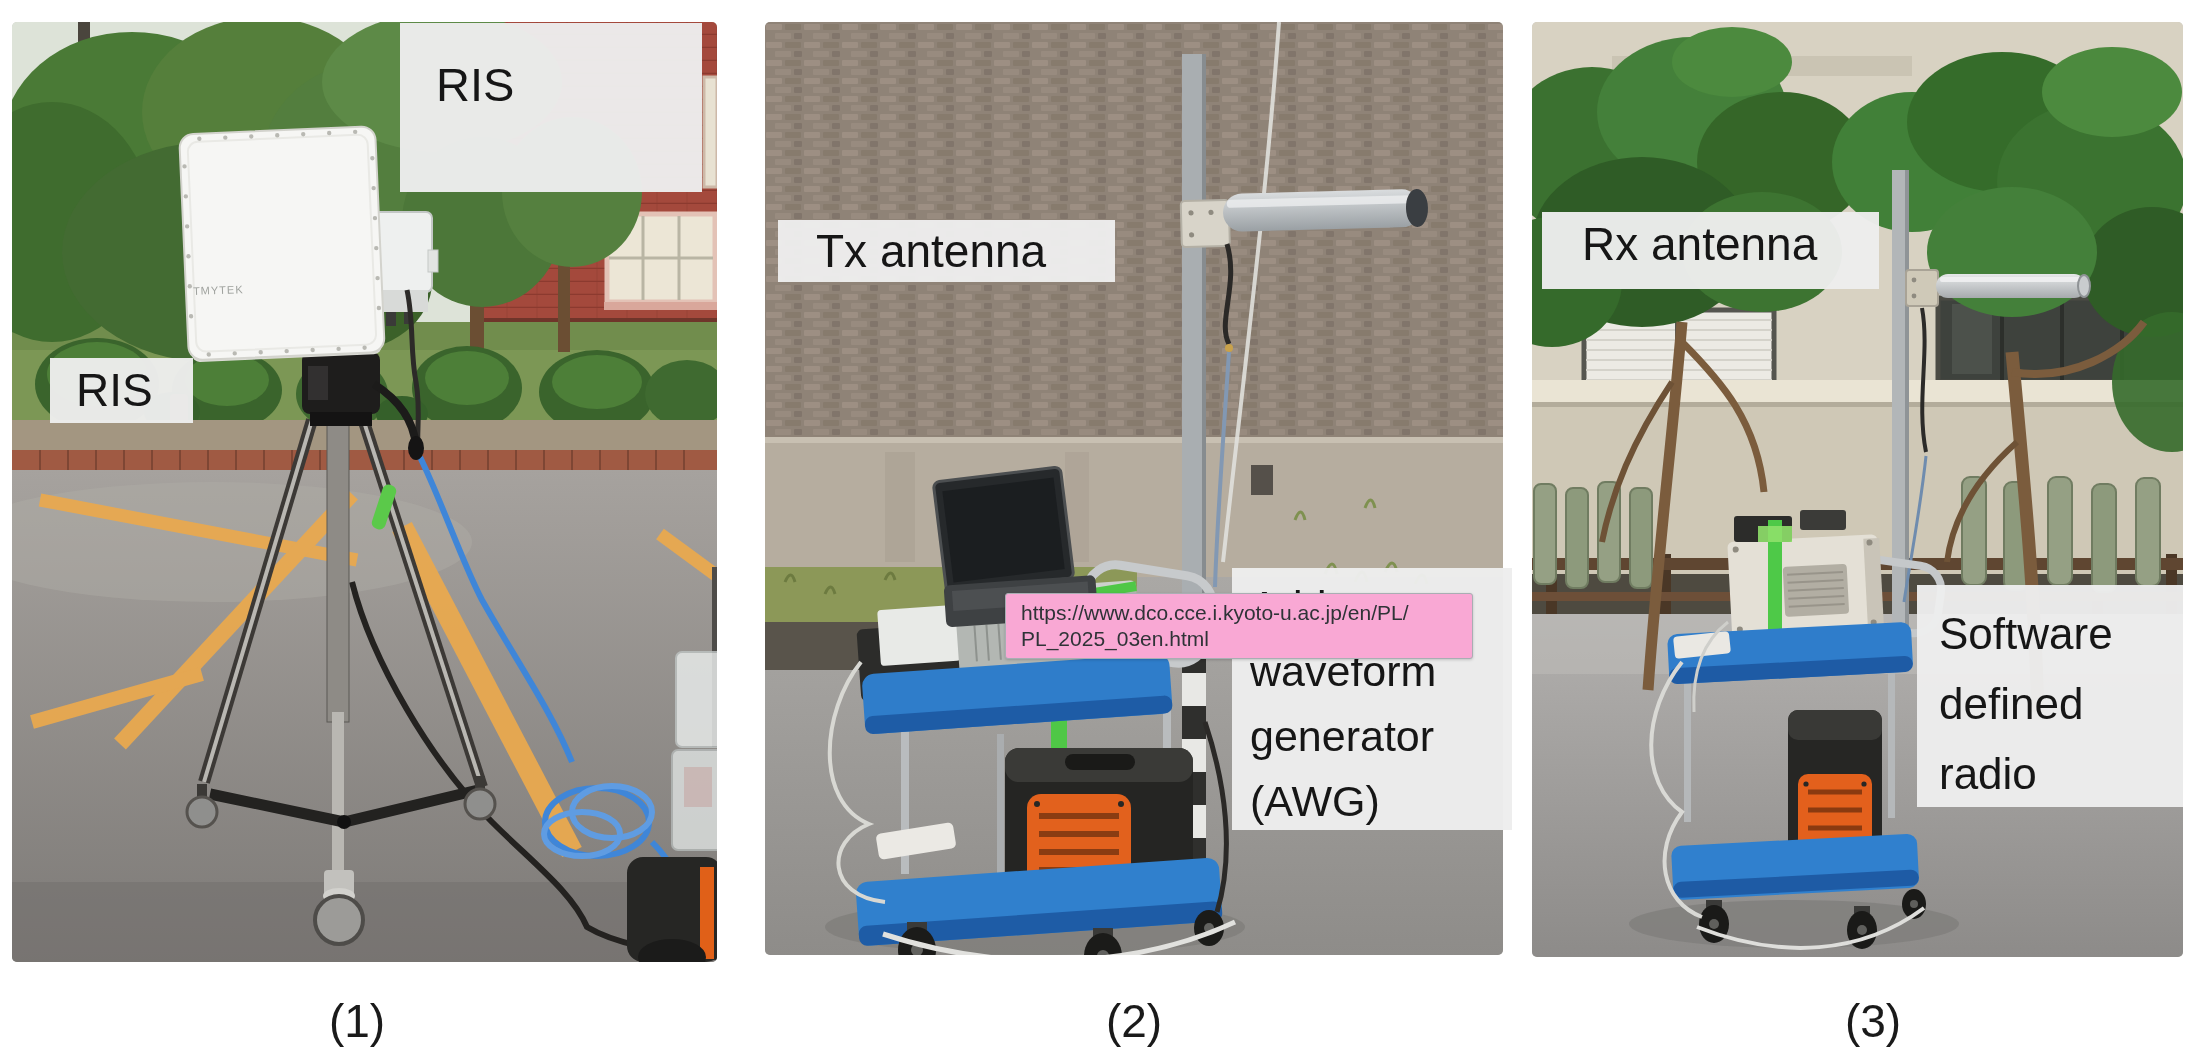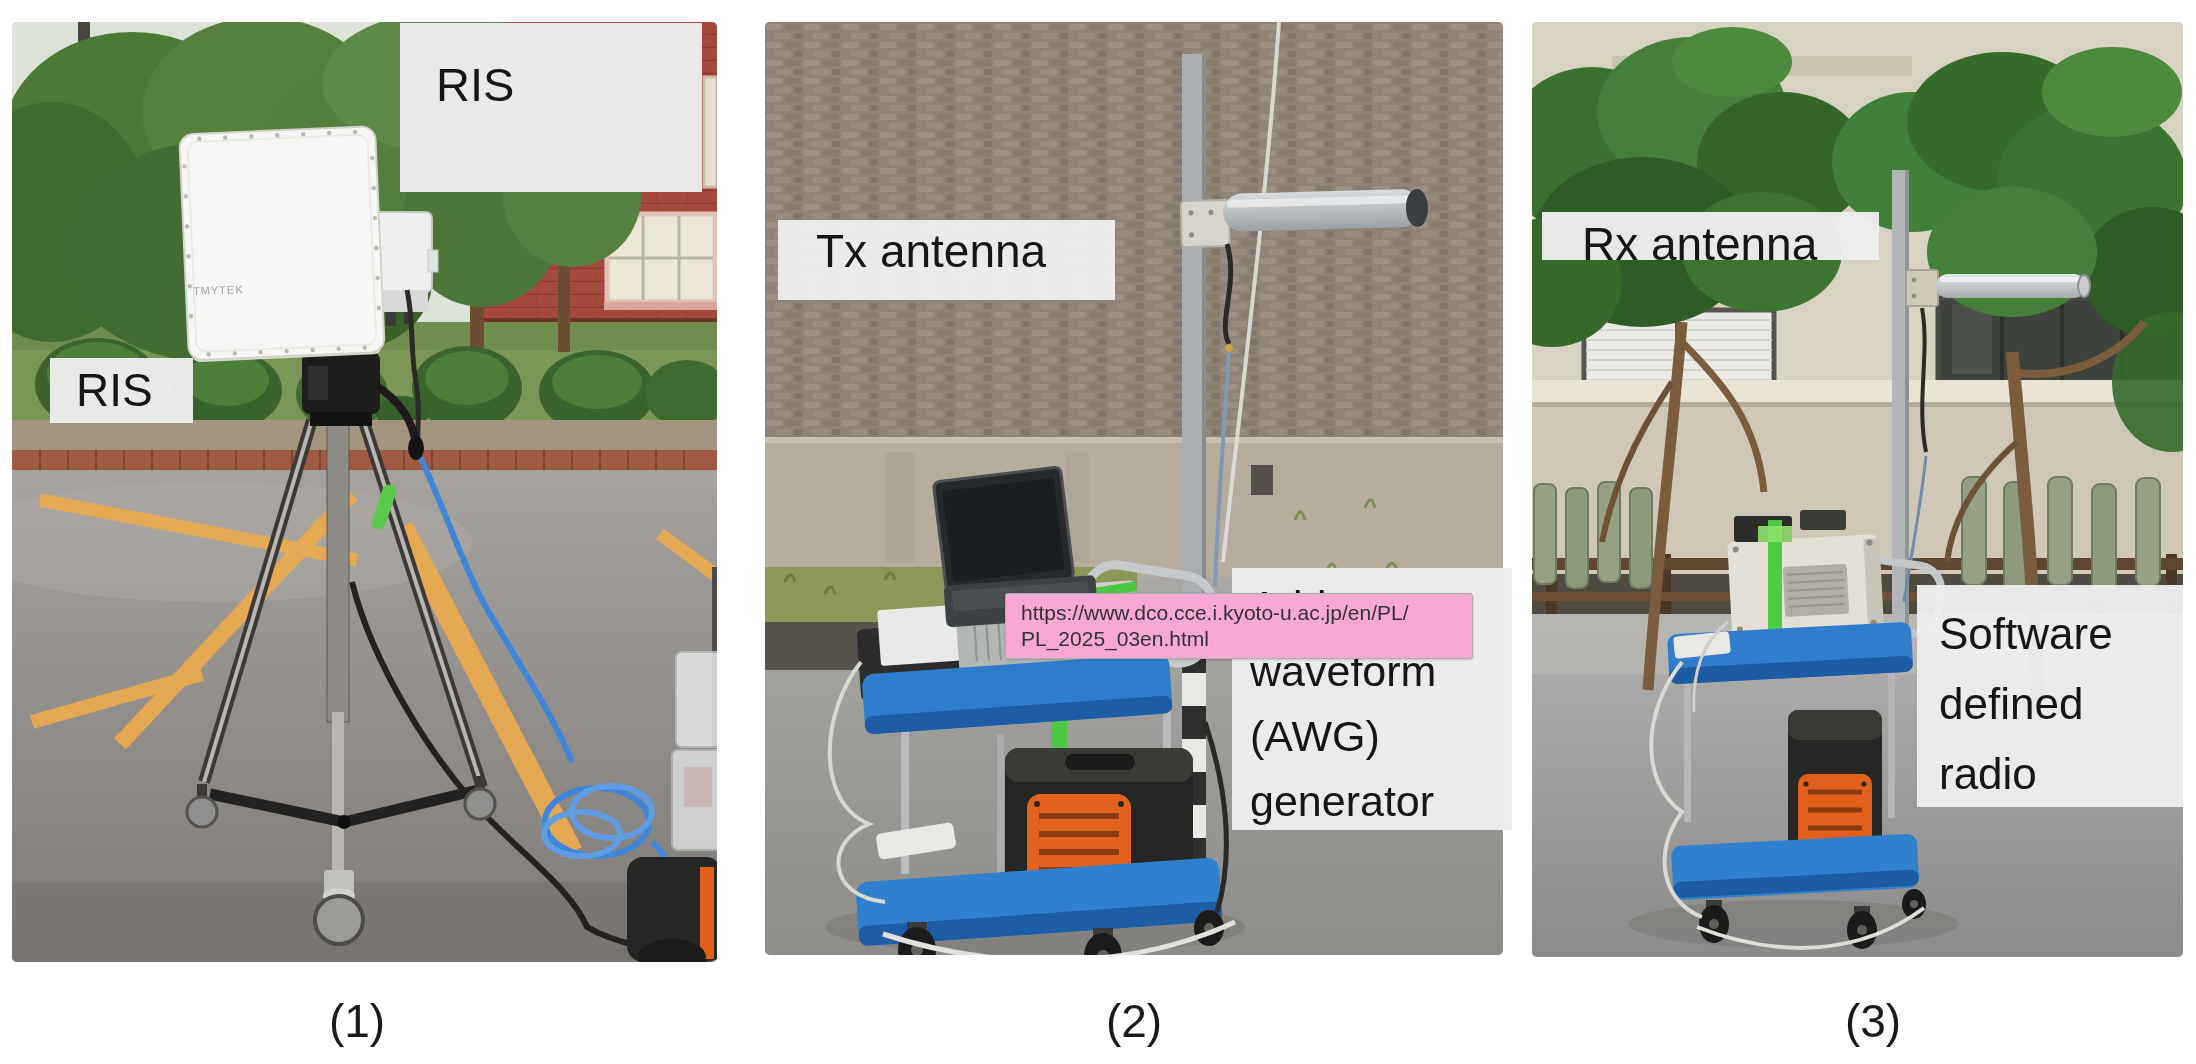--- a/index.html
+++ b/index.html
@@ -7,22 +7,22 @@
   #stage{position:relative;width:2196px;height:1064px;background:#ffffff;overflow:hidden;}
   .photo{position:absolute;overflow:hidden;border-radius:5px;background:#cfcfca;}
   .photo svg{position:absolute;left:0;top:0;display:block;}
   #photo1{left:12px;top:22px;width:705px;height:940px;}
   #photo2{left:765px;top:22px;width:738px;height:933px;}
   #photo3{left:1532px;top:22px;width:651px;height:935px;}
   .label{position:absolute;background:rgba(237,237,237,0.97);color:#161616;z-index:20;
          font-family:"Liberation Sans","DejaVu Sans",sans-serif;box-sizing:border-box;}
   #label-ris-controller{left:400px;top:23px;width:302px;height:169px;font-size:47px;line-height:72px;padding:26px 0 0 36px;}
   #label-ris{left:50px;top:358px;width:143px;height:65px;font-size:46px;line-height:65px;padding:0 0 0 26px;}
-  #label-tx{left:778px;top:220px;width:337px;height:80px;font-size:46px;line-height:62px;padding:0 0 0 38px;}
-  #label-rx{left:1542px;top:212px;width:337px;height:48px;font-size:46px;line-height:65px;padding:0 4px 0 40px;}
+  #label-tx{left:778px;top:220px;width:337px;height:62px;font-size:46px;line-height:62px;padding:0 0 0 38px;}
+  #label-rx{left:1542px;top:212px;width:337px;height:77px;font-size:46px;line-height:65px;padding:0 4px 0 40px;}
   #label-awg{left:1232px;top:568px;width:280px;height:262px;font-size:43px;line-height:65px;padding:6px 0 0 18px;z-index:20;}
   #label-sdr{left:1917px;top:585px;width:266px;height:222px;font-size:44px;line-height:70px;padding:14px 8px 0 22px;}
   .label div{white-space:nowrap;}
   #tooltip{position:absolute;left:1005px;top:593px;width:468px;height:66px;z-index:30;
            background:#f9a8d4;border:1px solid #a9aeb3;border-radius:3px;box-shadow:0 1px 3px rgba(0,0,0,0.18);
            color:#2f3337;font-size:21px;line-height:26px;padding:6px 0 0 15px;box-sizing:border-box;}
   #tooltip div{white-space:nowrap;}
   .caption{position:absolute;top:994px;width:120px;text-align:center;font-size:46px;color:#1a1a1a;z-index:5;}
   #caption1{left:297px;} #caption2{left:1074px;} #caption3{left:1813px;}
   .brand{position:absolute;left:181px;top:262px;font-size:11px;letter-spacing:1px;color:#9fa29e;transform:rotate(-2deg);z-index:6;}
@@ -473,22 +473,22 @@
   </div>
   <div class="label" id="label-ris">
     <div>RIS</div>
   </div>
   <div class="label" id="label-tx">
     <div>Tx antenna</div>
   </div>
   <div class="label" id="label-awg">
     <div>Arbitrary</div>
     <div>waveform</div>
+    <div>generator</div>
     <div>(AWG)</div>
-    <div>generator</div>
   </div>
   <div class="label" id="label-rx">
     <div>Rx antenna</div>
   </div>
   <div class="label" id="label-sdr">
     <div>Software</div>
     <div>defined</div>
     <div>radio</div>
   </div>
 

